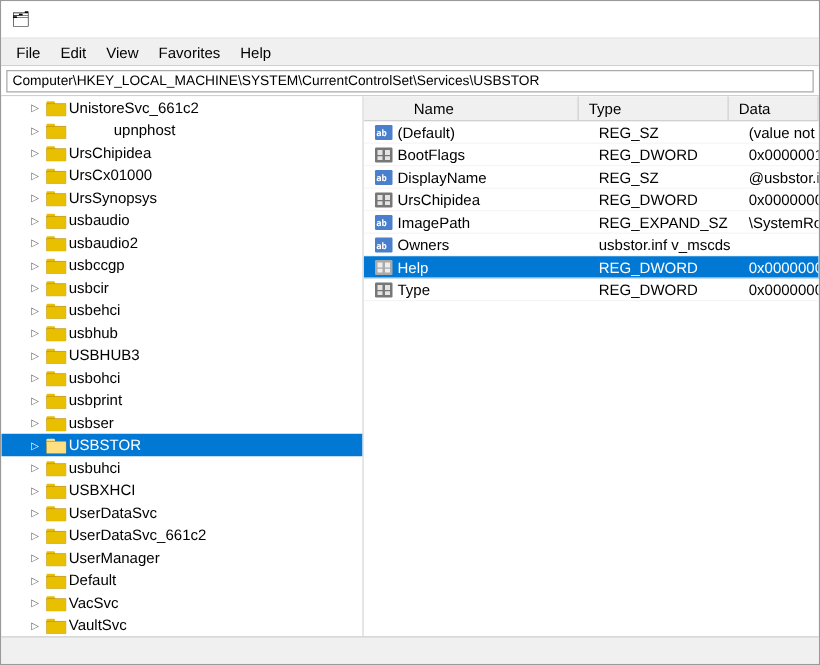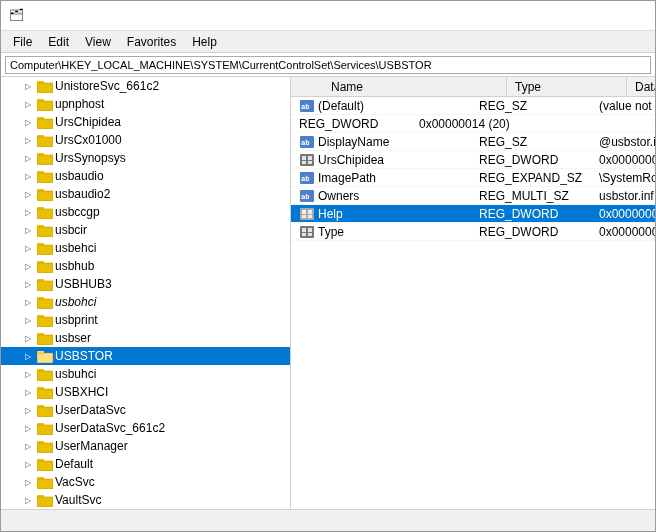--- a/index.html
+++ b/index.html
@@ -179,21 +179,21 @@
     .col-header {
       padding: 2px 8px;
       font-size: 12px;
       font-weight: normal;
       color: #000;
       border-right: 1px solid #d0d0d0;
       display: flex;
       align-items: center;
     }
 
-    .col-name { width: 216px; flex-shrink: 0; padding-left: 40px; }
+    .col-name { width: 172px; flex-shrink: 0; padding-left: 40px; }
     .col-type { width: 120px; flex-shrink: 0; }
     .col-data { flex: 1; }
 
     .value-row {
       display: flex;
       height: 18px;
       align-items: center;
       border-bottom: 1px solid #f5f5f5;
       cursor: pointer;
     }
@@ -284,21 +284,21 @@
         </div>
         <div class="tree-item" style="padding-left: 20px;">
           <span class="expand-btn" style="color: rgb(102, 102, 102);">▷</span>
           <span class="folder-icon folder-yellow">
             <svg width="16" height="13" viewBox="0 0 16 13">
               <rect x="0" y="3" width="16" height="10" fill="#e8c000" rx="1"></rect>
               <rect x="0" y="1" width="7" height="4" fill="#e8c000" rx="1"></rect>
               <rect x="0" y="3" width="16" height="10" fill="none" stroke="#b8860b" stroke-width="0.5"></rect>
             </svg>
           </span>
-          <span style="font-size: 12px;">upnphost</span>
+          <span style="font-size: 12px; margin-left: 36px;">upnphost</span>
         </div>
         <div class="tree-item" style="padding-left: 20px;">
           <span class="expand-btn" style="color: rgb(102, 102, 102);">▷</span>
           <span class="folder-icon folder-yellow">
             <svg width="16" height="13" viewBox="0 0 16 13">
               <rect x="0" y="3" width="16" height="10" fill="#e8c000" rx="1"></rect>
               <rect x="0" y="1" width="7" height="4" fill="#e8c000" rx="1"></rect>
               <rect x="0" y="3" width="16" height="10" fill="none" stroke="#b8860b" stroke-width="0.5"></rect>
             </svg>
           </span>
@@ -405,21 +405,21 @@
         </div>
         <div class="tree-item" style="padding-left: 20px;">
           <span class="expand-btn" style="color: rgb(102, 102, 102);">▷</span>
           <span class="folder-icon folder-yellow">
             <svg width="16" height="13" viewBox="0 0 16 13">
               <rect x="0" y="3" width="16" height="10" fill="#e8c000" rx="1"></rect>
               <rect x="0" y="1" width="7" height="4" fill="#e8c000" rx="1"></rect>
               <rect x="0" y="3" width="16" height="10" fill="none" stroke="#b8860b" stroke-width="0.5"></rect>
             </svg>
           </span>
-          <span style="font-size: 12px; font-style: italic;">usbohci</span>
+          <span style="font-size: 12px;">usbohci</span>
         </div>
         <div class="tree-item" style="padding-left: 20px;">
           <span class="expand-btn" style="color: rgb(102, 102, 102);">▷</span>
           <span class="folder-icon folder-yellow">
             <svg width="16" height="13" viewBox="0 0 16 13">
               <rect x="0" y="3" width="16" height="10" fill="#e8c000" rx="1"></rect>
               <rect x="0" y="1" width="7" height="4" fill="#e8c000" rx="1"></rect>
               <rect x="0" y="3" width="16" height="10" fill="none" stroke="#b8860b" stroke-width="0.5"></rect>
             </svg>
           </span>
@@ -549,43 +549,53 @@
             <span><svg width="16" height="14" viewBox="0 0 16 14" style="margin-right:3px;vertical-align:middle">
       <rect x="1" y="1" width="14" height="12" rx="1" fill="#4a7fcb"></rect>
       <text x="2" y="10" font-size="7" font-weight="bold" fill="white" font-family="monospace">ab</text>
     </svg></span>
             <span>(Default)</span>
           </div>
           <div class="value-cell value-cell-type">REG_SZ</div>
           <div class="value-cell value-cell-data">(value not set)</div>
         </div>
         <div class="value-row">
-          <div class="value-cell value-cell-type">REG_DWORD</div>
-          <div class="value-cell value-cell-data">0x00000014 (20)</div>
-        </div>
-        <div class="value-row">
-          <div class="value-cell value-cell-name">
-            <span><svg width="16" height="14" viewBox="0 0 16 14" style="margin-right:3px;vertical-align:middle">
-      <rect x="1" y="1" width="14" height="12" rx="1" fill="#4a7fcb"></rect>
-      <text x="2" y="10" font-size="7" font-weight="bold" fill="white" font-family="monospace">ab</text>
-    </svg></span>
-            <span>DisplayName</span>
-          </div>
-          <div class="value-cell value-cell-type">REG_SZ</div>
-          <div class="value-cell value-cell-data">@usbstor.inf,%USB</div>
-        </div>
-        <div class="value-row">
           <div class="value-cell value-cell-name">
             <span><svg width="16" height="14" viewBox="0 0 16 14" style="margin-right:3px;vertical-align:middle">
       <rect x="1" y="1" width="14" height="12" rx="1" fill="#777"></rect>
       <rect x="3" y="3" width="4" height="4" fill="white" opacity="0.8"></rect>
       <rect x="9" y="3" width="4" height="4" fill="white" opacity="0.8"></rect>
       <rect x="3" y="8" width="4" height="3" fill="white" opacity="0.8"></rect>
       <rect x="9" y="8" width="4" height="3" fill="white" opacity="0.8"></rect>
     </svg></span>
+            <span>BootFlags</span>
+          </div>
+          <div class="value-cell value-cell-type">REG_DWORD</div>
+          <div class="value-cell value-cell-data">0x00000014 (20)</div>
+        </div>
+        <div class="value-row">
+          <div class="value-cell value-cell-name">
+            <span><svg width="16" height="14" viewBox="0 0 16 14" style="margin-right:3px;vertical-align:middle">
+      <rect x="1" y="1" width="14" height="12" rx="1" fill="#4a7fcb"></rect>
+      <text x="2" y="10" font-size="7" font-weight="bold" fill="white" font-family="monospace">ab</text>
+    </svg></span>
+            <span>DisplayName</span>
+          </div>
+          <div class="value-cell value-cell-type">REG_SZ</div>
+          <div class="value-cell value-cell-data">@usbstor.inf,%USB</div>
+        </div>
+        <div class="value-row">
+          <div class="value-cell value-cell-name">
+            <span><svg width="16" height="14" viewBox="0 0 16 14" style="margin-right:3px;vertical-align:middle">
+      <rect x="1" y="1" width="14" height="12" rx="1" fill="#777"></rect>
+      <rect x="3" y="3" width="4" height="4" fill="white" opacity="0.8"></rect>
+      <rect x="9" y="3" width="4" height="4" fill="white" opacity="0.8"></rect>
+      <rect x="3" y="8" width="4" height="3" fill="white" opacity="0.8"></rect>
+      <rect x="9" y="8" width="4" height="3" fill="white" opacity="0.8"></rect>
+    </svg></span>
             <span>UrsChipidea</span>
           </div>
           <div class="value-cell value-cell-type">REG_DWORD</div>
           <div class="value-cell value-cell-data">0x00000001 (1)</div>
         </div>
         <div class="value-row">
           <div class="value-cell value-cell-name">
             <span><svg width="16" height="14" viewBox="0 0 16 14" style="margin-right:3px;vertical-align:middle">
       <rect x="1" y="1" width="14" height="12" rx="1" fill="#4a7fcb"></rect>
       <text x="2" y="10" font-size="7" font-weight="bold" fill="white" font-family="monospace">ab</text>
@@ -596,21 +606,20 @@
           <div class="value-cell value-cell-data">\SystemRoot\Syste</div>
         </div>
         <div class="value-row">
           <div class="value-cell value-cell-name">
             <span><svg width="16" height="14" viewBox="0 0 16 14" style="margin-right:3px;vertical-align:middle">
       <rect x="1" y="1" width="14" height="12" rx="1" fill="#4a7fcb"></rect>
       <text x="2" y="10" font-size="7" font-weight="bold" fill="white" font-family="monospace">ab</text>
     </svg></span>
             <span>Owners</span>
           </div>
-          <div class="value-cell value-cell-type">REG_MULTI_SZ</div>
           <div class="value-cell value-cell-data">usbstor.inf v_mscds</div>
         </div>
         <div class="value-row selected">
           <div class="value-cell value-cell-name">
             <span><svg width="16" height="14" viewBox="0 0 16 14" style="margin-right:3px;vertical-align:middle">
       <rect x="1" y="1" width="14" height="12" rx="1" fill="#aaa"></rect>
       <rect x="3" y="3" width="4" height="4" fill="white" opacity="0.8"></rect>
       <rect x="9" y="3" width="4" height="4" fill="white" opacity="0.8"></rect>
       <rect x="3" y="8" width="4" height="3" fill="white" opacity="0.8"></rect>
       <rect x="9" y="8" width="4" height="3" fill="white" opacity="0.8"></rect>

